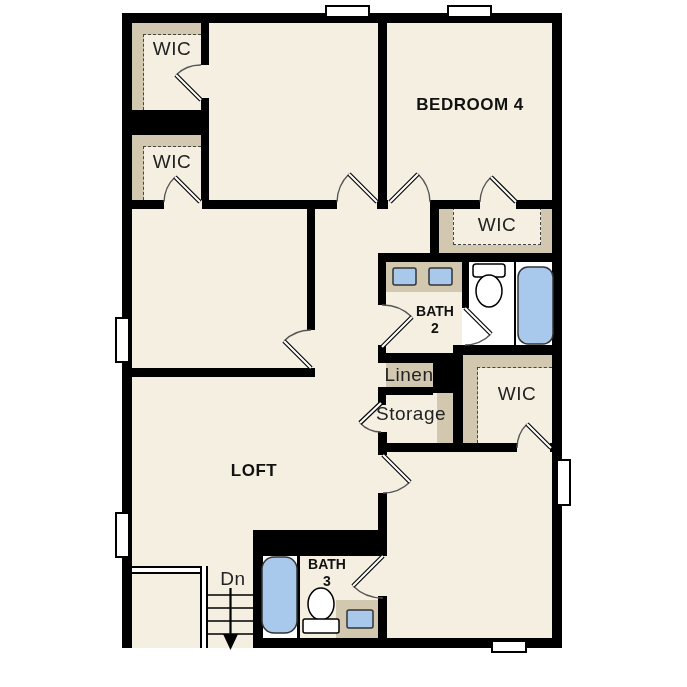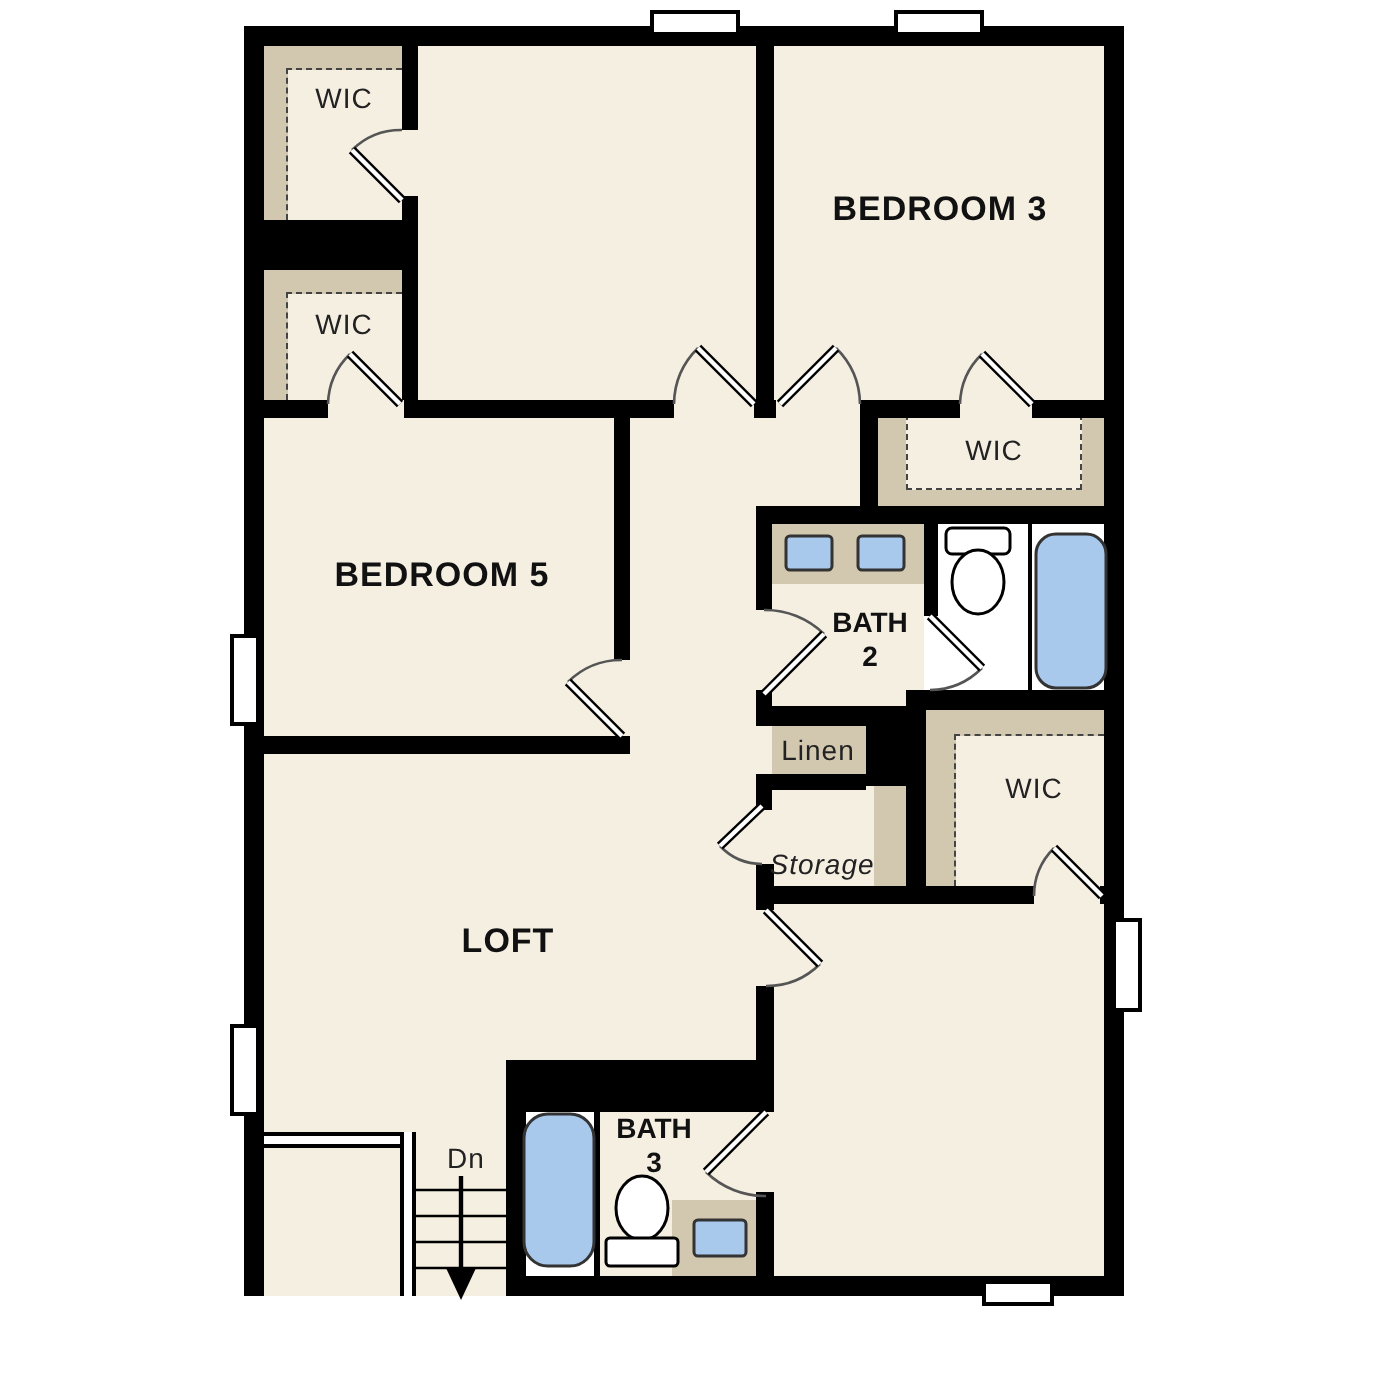--- a/index.html
+++ b/index.html
@@ -17,21 +17,21 @@
   .dash-lrb{position:absolute;border-left:1.5px dashed #444;border-right:1.5px dashed #444;border-bottom:1.5px dashed #444;box-sizing:border-box;}
   .rail-h{position:absolute;background:#fff;border-top:2px solid #000;border-bottom:2px solid #000;box-sizing:border-box;}
   .rail-v{position:absolute;background:#fff;border-left:2px solid #000;border-right:2px solid #000;box-sizing:border-box;}
   .room-label{
     position:absolute;transform:translate(-50%,-50%);
     font-weight:bold;font-size:17px;letter-spacing:.5px;
     color:var(--text,#111);white-space:nowrap;
   }
   .small-label{
     position:absolute;transform:translate(-50%,-50%);
-    font-size:14px;letter-spacing:.5px;color:#222;white-space:nowrap;
+    font-size:19px;letter-spacing:.5px;color:#222;white-space:nowrap;
   }
   .bath-label{
     position:absolute;transform:translate(-50%,-50%);
     font-weight:bold;font-size:14px;line-height:1.2;text-align:center;
     color:var(--text,#111);white-space:nowrap;
   }
   .caption{
     position:absolute;transform:translate(-50%,-50%);
     font-weight:bold;font-size:21px;letter-spacing:.3px;
     color:var(--text,#111);white-space:nowrap;
@@ -195,29 +195,28 @@
     <rect class="fix-white" x="303" y="619" width="36" height="14" rx="2"></rect>
     <rect class="fix-blue" x="347" y="610" width="26" height="18" rx="2"></rect>
 
     <path class="tread" d="M207 595 H253 M207 608 H253 M207 621 H253 M207 634 H253"></path>
     <line x1="230.5" y1="588" x2="230.5" y2="637" stroke="#000" stroke-width="2.2"></line>
     <polygon points="223,634 238,634 230.5,650" fill="#000"></polygon>
   </svg>
 
   <div class="small-label" style="left:172px;top:49px;">WIC</div>
   <div class="small-label" style="left:172px;top:162px;">WIC</div>
-  <div class="room-label" style="left:470px;top:105px;">BEDROOM 3</div>
-  <div class="room-label" style="left:221px;top:288px;">BEDROOM 5</div>
+  <div class="room-label" style="left:470px;top:105px;">BEDROOM 4</div>
   <div class="small-label" style="left:497px;top:225px;">WIC</div>
   <div class="bath-label" style="left:435px;top:320px;">
     <div>BATH</div>
     <div>2</div>
   </div>
   <div class="small-label" style="left:409px;top:375px;">Linen</div>
-  <div class="small-label" style="left:411px;top:432px;font-style:italic;">Storage</div>
+  <div class="small-label" style="left:411px;top:414px;">Storage</div>
   <div class="small-label" style="left:517px;top:394px;">WIC</div>
   <div class="room-label" style="left:254px;top:471px;">LOFT</div>
   <div class="bath-label" style="left:327px;top:573px;">
     <div>BATH</div>
     <div>3</div>
   </div>
   <div class="small-label" style="left:233px;top:579px;">Dn</div>
 
 </div>
 

